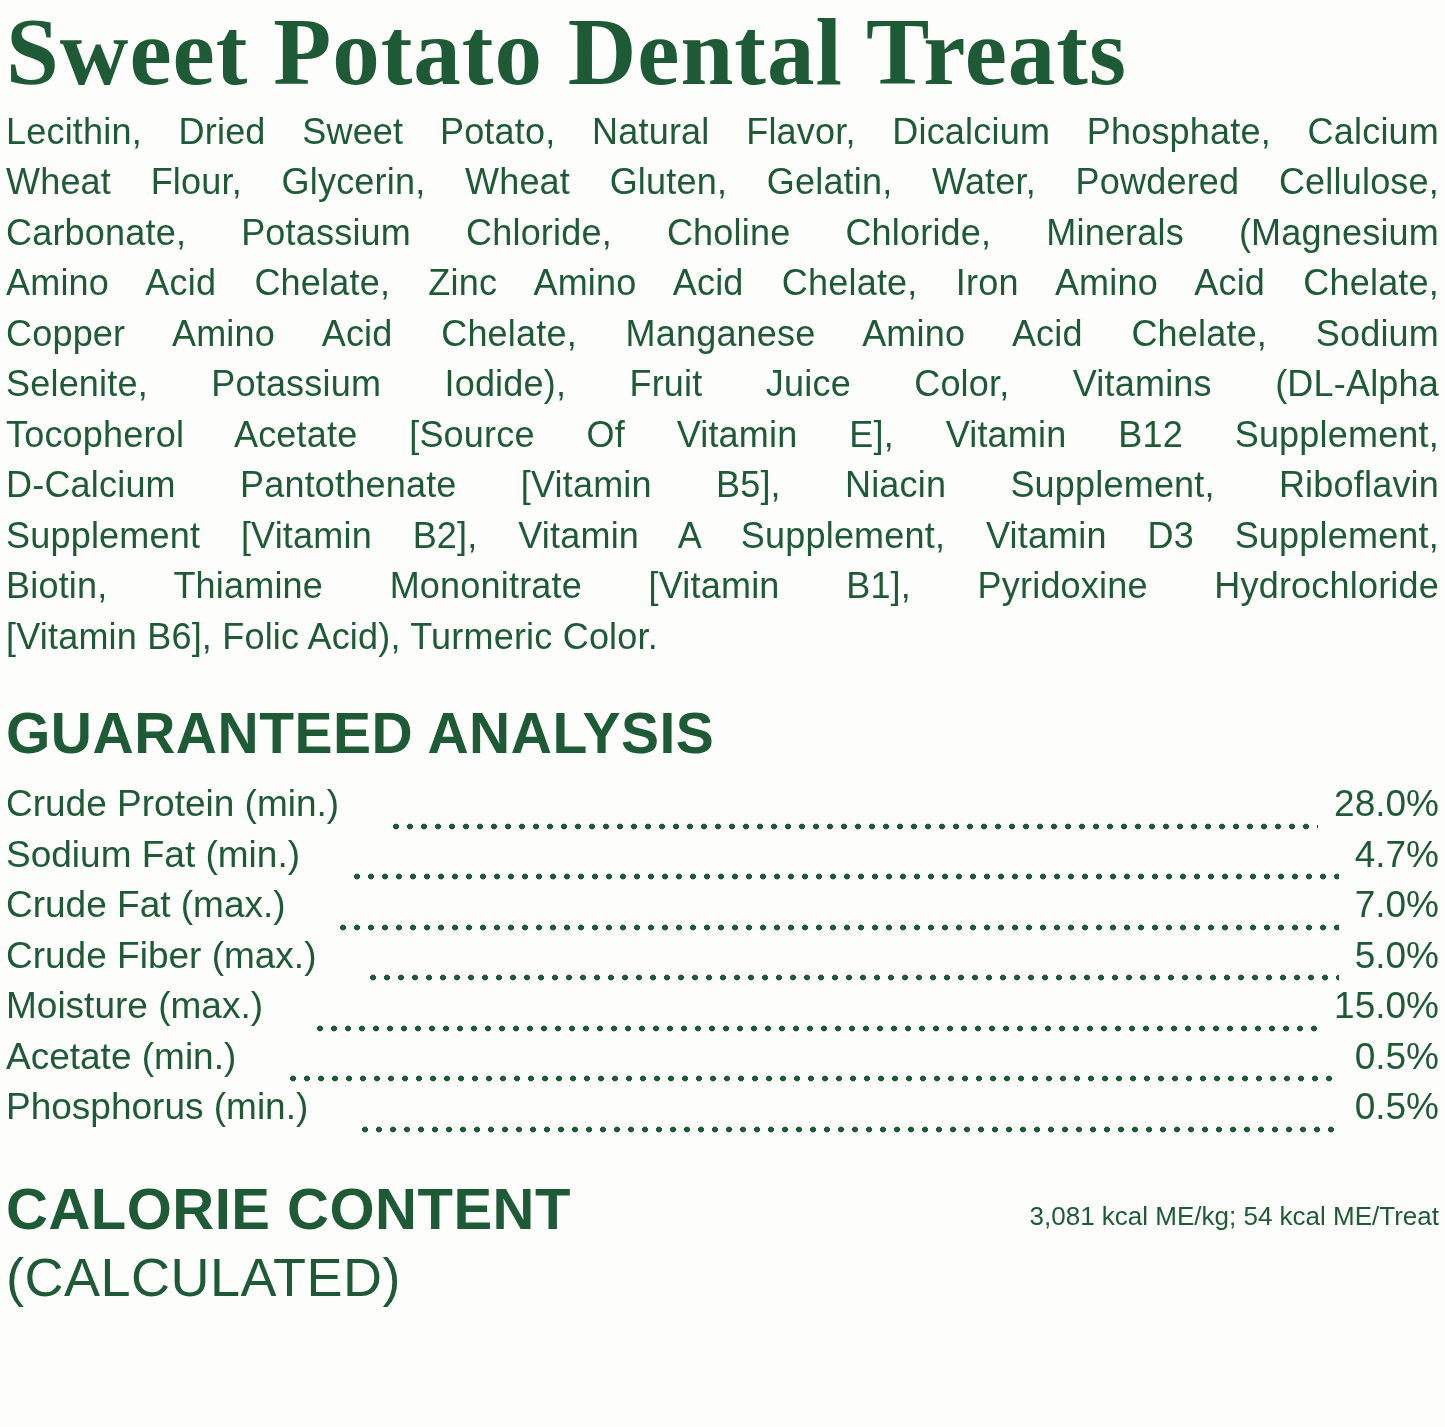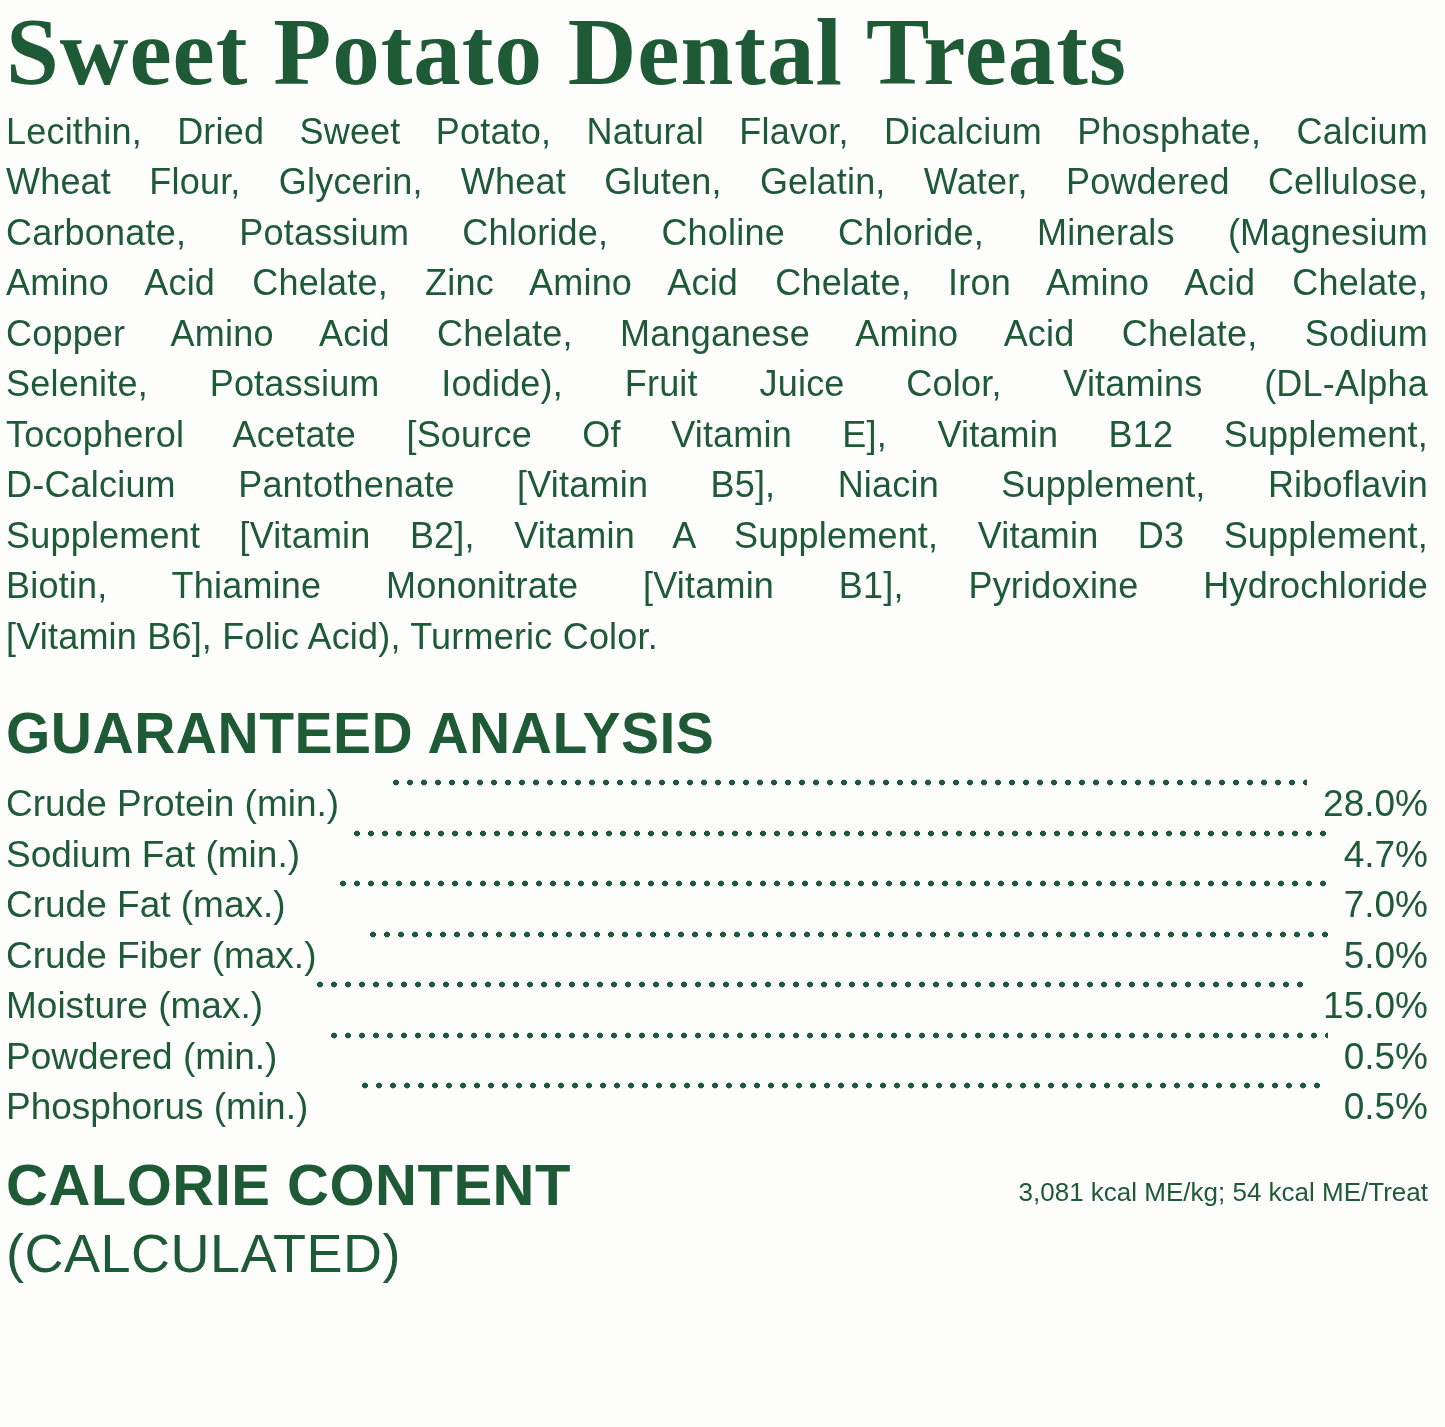--- a/index.html
+++ b/index.html
@@ -8,21 +8,21 @@
   }
   * { box-sizing: border-box; }
   html, body {
     margin: 0; padding: 0;
     width: 1445px; height: 1427px;
     background: var(--bg);
     overflow: hidden;
   }
   .page {
     width: 1445px; height: 1427px;
-    padding: 4px 17px 0 6px;
+    padding: 4px 6px 0 6px;
     color: var(--green);
     font-family: "Liberation Sans", sans-serif;
   }
 
   
   .product-title {
     font-family: "Liberation Serif", serif;
     font-weight: 700;
     font-size: 95px;
     line-height: 1.02;
@@ -54,42 +54,42 @@
     text-align-last: justify;
     text-justify: inter-word;
     white-space: normal;
   }
   .ing-line.last { text-align-last: left; }
 
   
   .ga-rows { margin-top: 14px; }
   .ga-row {
     display: flex;
-    align-items: flex-start;
+    align-items: flex-end;
     font-size: 37px;
     line-height: 50.5px;
     white-space: nowrap;
   }
   .ga-label { flex: 0 0 auto; }
   .ga-leader {
     flex: 1 1 auto;
     height: 7px;
     margin: 0 16px 0 48px;
     background-image: radial-gradient(circle, var(--green) 2.7px, rgba(0,0,0,0) 3.2px);
     background-size: 14px 7px;
     background-repeat: repeat-x;
     background-position: 2px 50%;
   }
   .ga-value { flex: 0 0 auto; }
 
   
   .cal-section {
     display: flex;
     align-items: flex-start;
-    margin-top: 20px;
+    margin-top: 44px;
   }
   .cal-headings { flex: 0 0 auto; }
   .cal-title {
     font-weight: 800;
     font-size: 58px;
     line-height: 1.1;
     letter-spacing: 0.5px;
     margin: 0;
     white-space: nowrap;
   }
@@ -170,21 +170,21 @@
         <span class="ga-value">5.0%</span>
       </div>
 
       <div class="ga-row">
         <span class="ga-label">Moisture (max.)</span>
         <span class="ga-leader"></span>
         <span class="ga-value">15.0%</span>
       </div>
 
       <div class="ga-row">
-        <span class="ga-label">Powdered (min.)</span>
+        <span class="ga-label">Acetate (min.)</span>
         <span class="ga-leader"></span>
         <span class="ga-value">0.5%</span>
       </div>
 
       <div class="ga-row">
         <span class="ga-label">Phosphorus (min.)</span>
         <span class="ga-leader"></span>
         <span class="ga-value">0.5%</span>
       </div>
 

